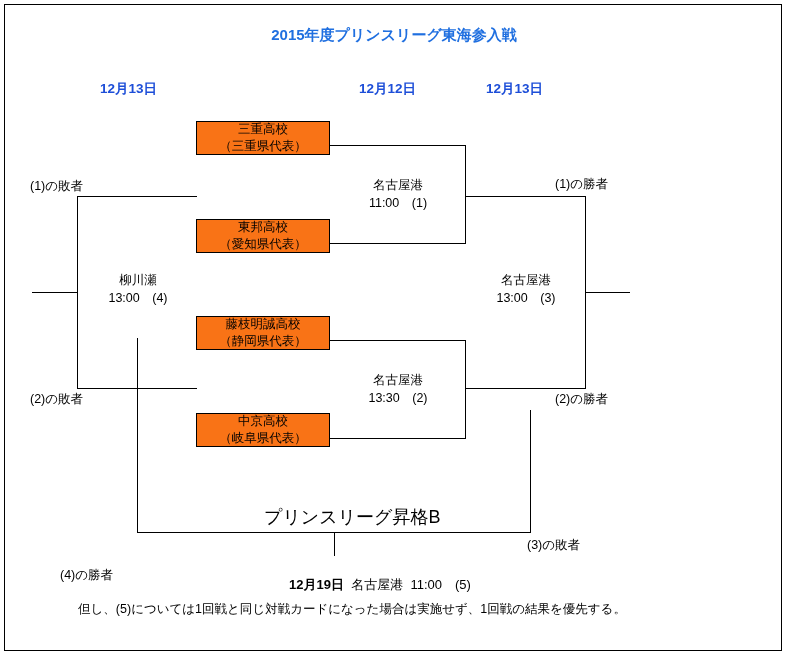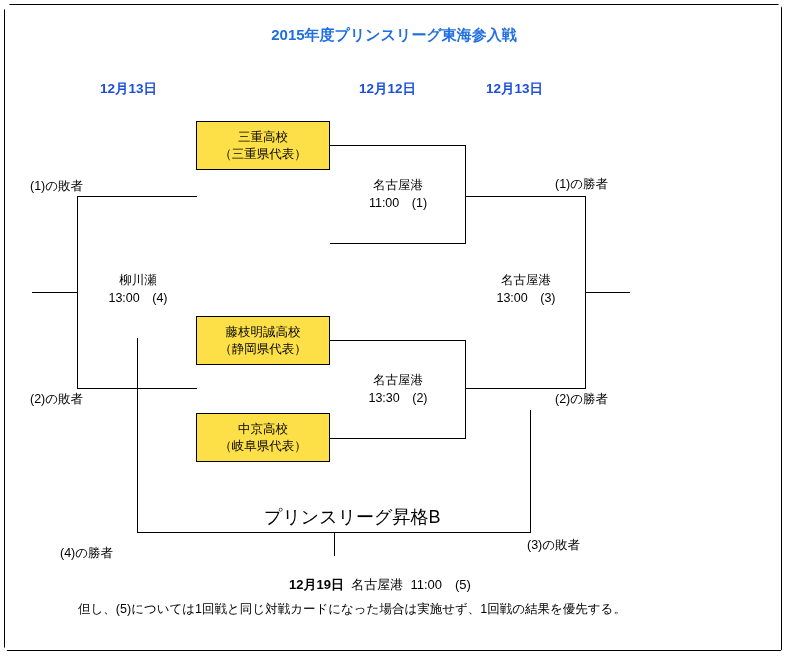--- a/index.html
+++ b/index.html
@@ -9,21 +9,20 @@
   }
   body {
     font-family: "Liberation Sans", "DejaVu Sans", sans-serif;
   }
   #page {
     position: relative;
     width: 788px;
     height: 657px;
     background: #ffffff;
     overflow: hidden;
-    border-radius: 23px;
   }
   #frame {
     position: absolute;
     left: 4px;
     top: 4px;
     width: 778px;
     height: 647px;
     border: 1px solid #000000;
     box-sizing: border-box;
   }
@@ -41,22 +40,22 @@
   .datehdr {
     position: absolute;
     font-size: 13.5px;
     font-weight: bold;
     color: #1d4ed8;
     white-space: nowrap;
   }
   .team-box {
     position: absolute;
     width: 134px;
-    height: 49px;
-    background: #fde047;
+    height: 34px;
+    background: #f97316;
     border: 1px solid #000000;
     box-sizing: border-box;
     display: flex;
     flex-direction: column;
     align-items: center;
     justify-content: center;
     line-height: 1.35;
     font-size: 12.5px;
     color: #000000;
     white-space: nowrap;
@@ -120,20 +119,24 @@
   <div class="title">2015年度プリンスリーグ東海参入戦</div>
 
   <div class="datehdr" style="left:100px; top:80px;">12月13日</div>
   <div class="datehdr" style="left:359px; top:80px;">12月12日</div>
   <div class="datehdr" style="left:486px; top:80px;">12月13日</div>
 
   <div class="team-box" style="left:196px; top:121px;">
     <span>三重高校</span>
     <span>（三重県代表）</span>
   </div>
+  <div class="team-box" style="left:196px; top:219px;">
+    <span>東邦高校</span>
+    <span>（愛知県代表）</span>
+  </div>
   <div class="team-box" style="left:196px; top:316px;">
     <span>藤枝明誠高校</span>
     <span>（静岡県代表）</span>
   </div>
   <div class="team-box" style="left:196px; top:413px;">
     <span>中京高校</span>
     <span>（岐阜県代表）</span>
   </div>
 
   <div class="ln h" style="left:330px; top:145px; width:135px;"></div>
@@ -179,21 +182,21 @@
   <div class="note" style="left:30px; top:391px;">(2)の敗者</div>
   <div class="note" style="left:555px; top:176px;">(1)の勝者</div>
   <div class="note" style="left:555px; top:391px;">(2)の勝者</div>
 
   <div class="ln v" style="left:137px; top:338px; height:194px;"></div>
   <div class="ln h" style="left:137px; top:532px; width:394px;"></div>
   <div class="ln v" style="left:530px; top:410px; height:122px;"></div>
   <div class="ln v" style="left:334px; top:532px; height:24px;"></div>
 
   <div class="note-b" style="left:264px; top:505px;">プリンスリーグ昇格B</div>
-  <div class="note" style="left:60px; top:545px;">(4)の勝者</div>
+  <div class="note" style="left:60px; top:567px;">(4)の勝者</div>
   <div class="note" style="left:527px; top:537px;">(3)の敗者</div>
 
   <div class="foot-head">
     <b>12月19日</b>&nbsp;&nbsp;<span>名古屋港</span>&nbsp;&nbsp;<span>11:00　(5)</span>
   </div>
   <div class="foot-note">但し、(5)については1回戦と同じ対戦カードになった場合は実施せず、1回戦の結果を優先する。</div>
 
 </div>
 
 </body></html>

